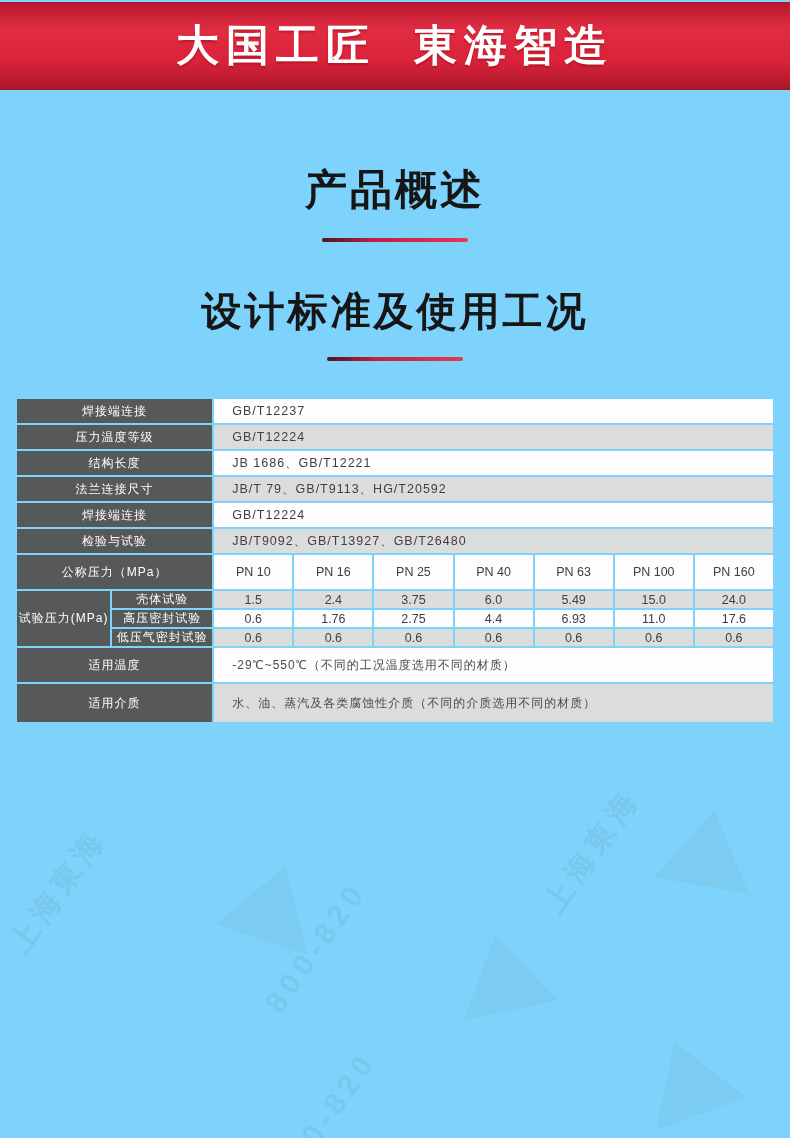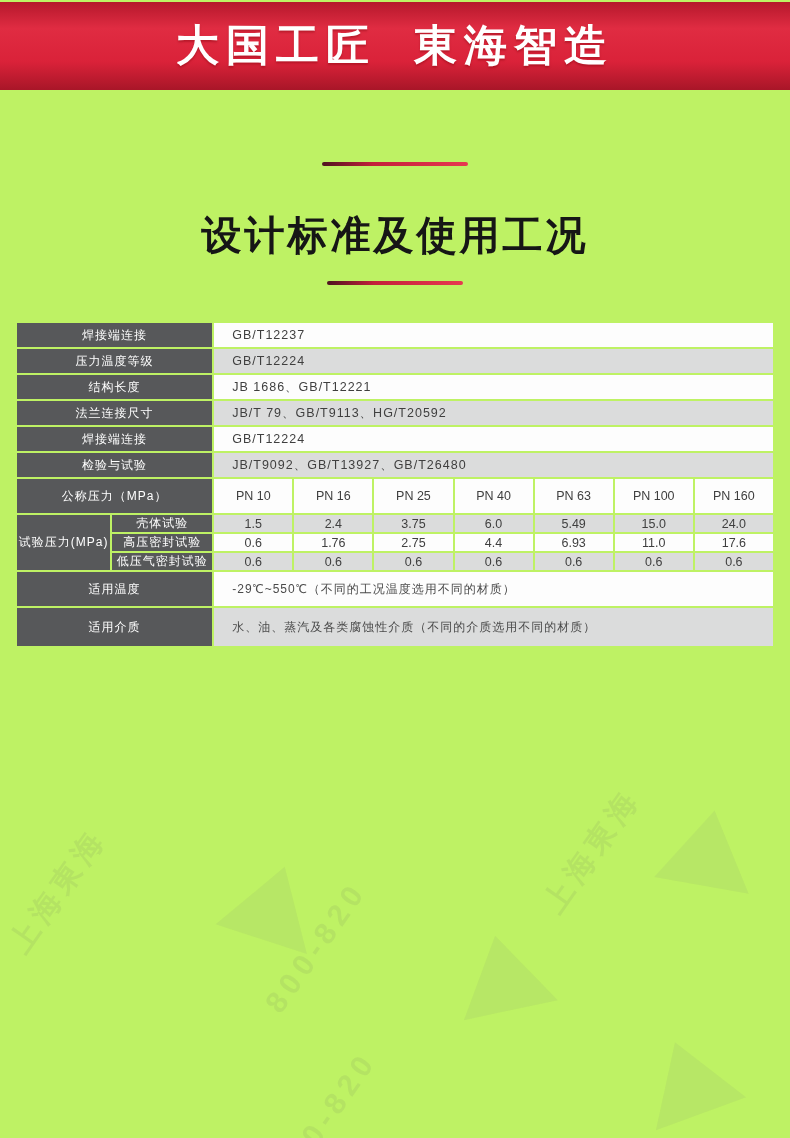--- a/index.html
+++ b/index.html
@@ -2,21 +2,21 @@
 <html><head>
 <meta charset="utf-8">
 <style>
   * { margin: 0; padding: 0; box-sizing: border-box; }
   html, body { background: #ffffff; }
   .page {
     position: relative;
     width: 790px;
     height: 1138px;
     margin: 0 auto;
-    background: #bef264;
+    background: #7dd3fc;
     overflow: hidden;
     font-family: "Liberation Sans", sans-serif;
   }
 
   
   .banner {
     position: absolute;
     top: 2px; left: 0; right: 0;
     height: 88px;
     background: linear-gradient(180deg, #b5182c 0%, #e02c42 30%, #da2239 68%, #a81628 100%);
@@ -135,20 +135,21 @@
 </head>
 <body>
 
 <div class="page">
 
   <div class="banner">
     <div class="banner-title">大国工匠  東海智造</div>
   </div>
 
   <div class="section-head overview-head">
+    <div class="section-title">产品概述</div>
     <div class="title-underline"></div>
   </div>
 
 
   <div class="section-head design-head">
     <div class="section-title">设计标准及使用工况</div>
     <div class="title-underline"></div>
   </div>
 
   <div class="spec-wrap">

